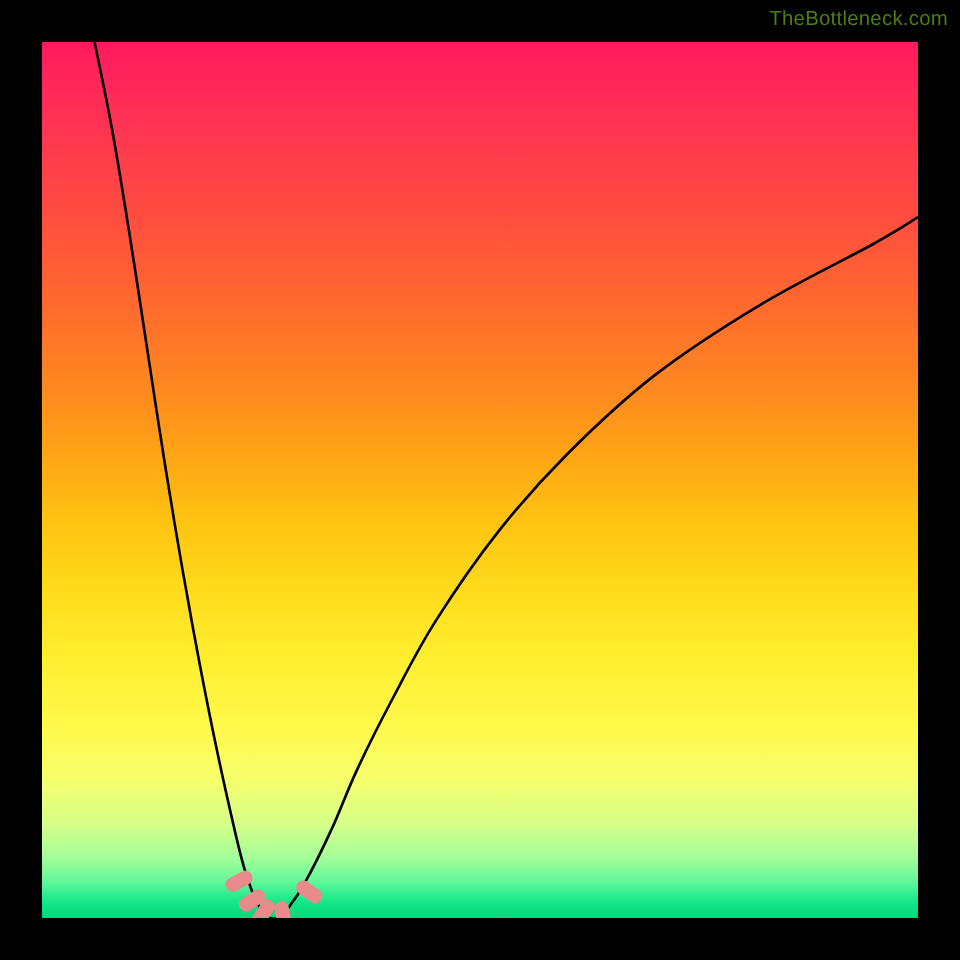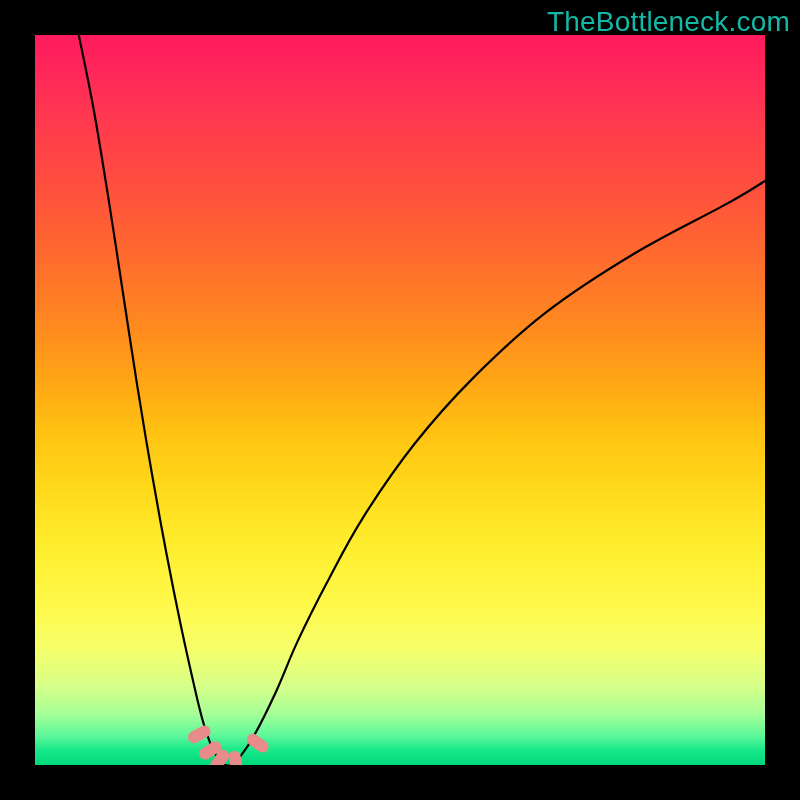--- a/index.html
+++ b/index.html
@@ -14,22 +14,22 @@
   .stage {
     position: relative;
     width: 800px;
     height: 800px;
     background: #000;
   }
   .watermark {
     position: absolute;
     top: 6px;
     right: 10px;
-    color: #14b8a6;
-    font-size: 28px;
+    color: #4d7c0f;
+    font-size: 17px;
     font-weight: 400;
     letter-spacing: 0.2px;
     z-index: 10;
   }
   .plot {
     position: absolute;
     left: 35px;
     top: 35px;
     width: 730px;
     height: 730px;

